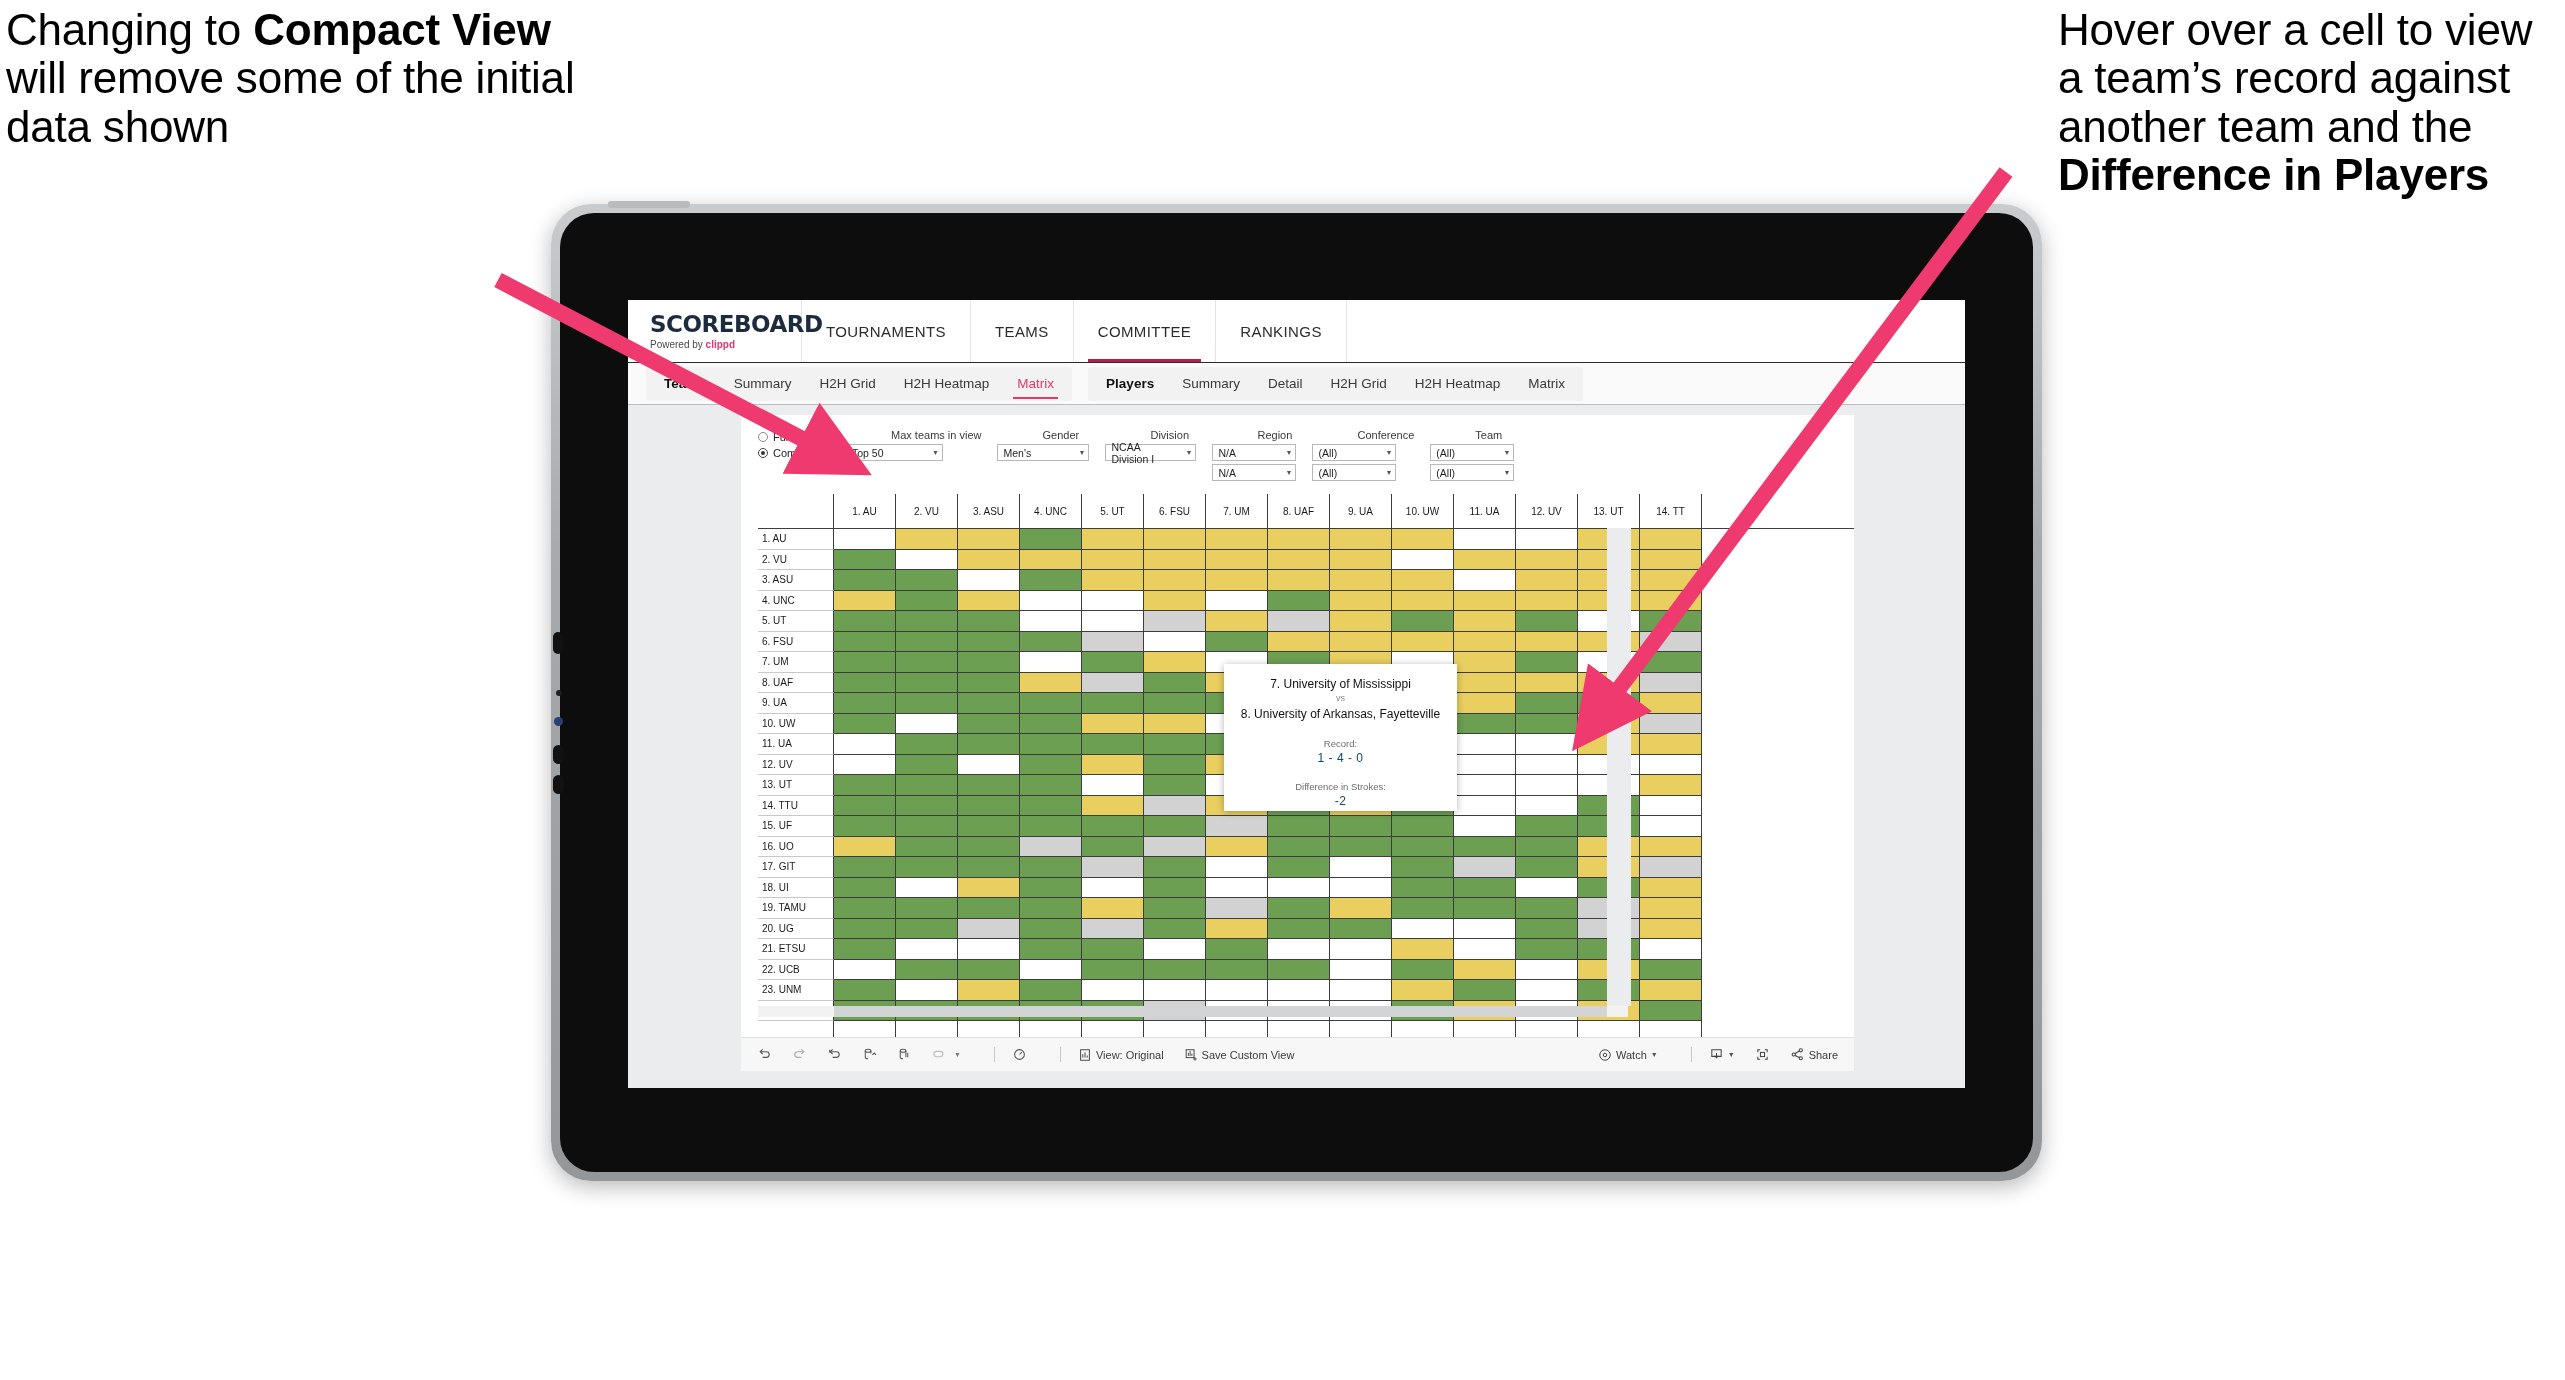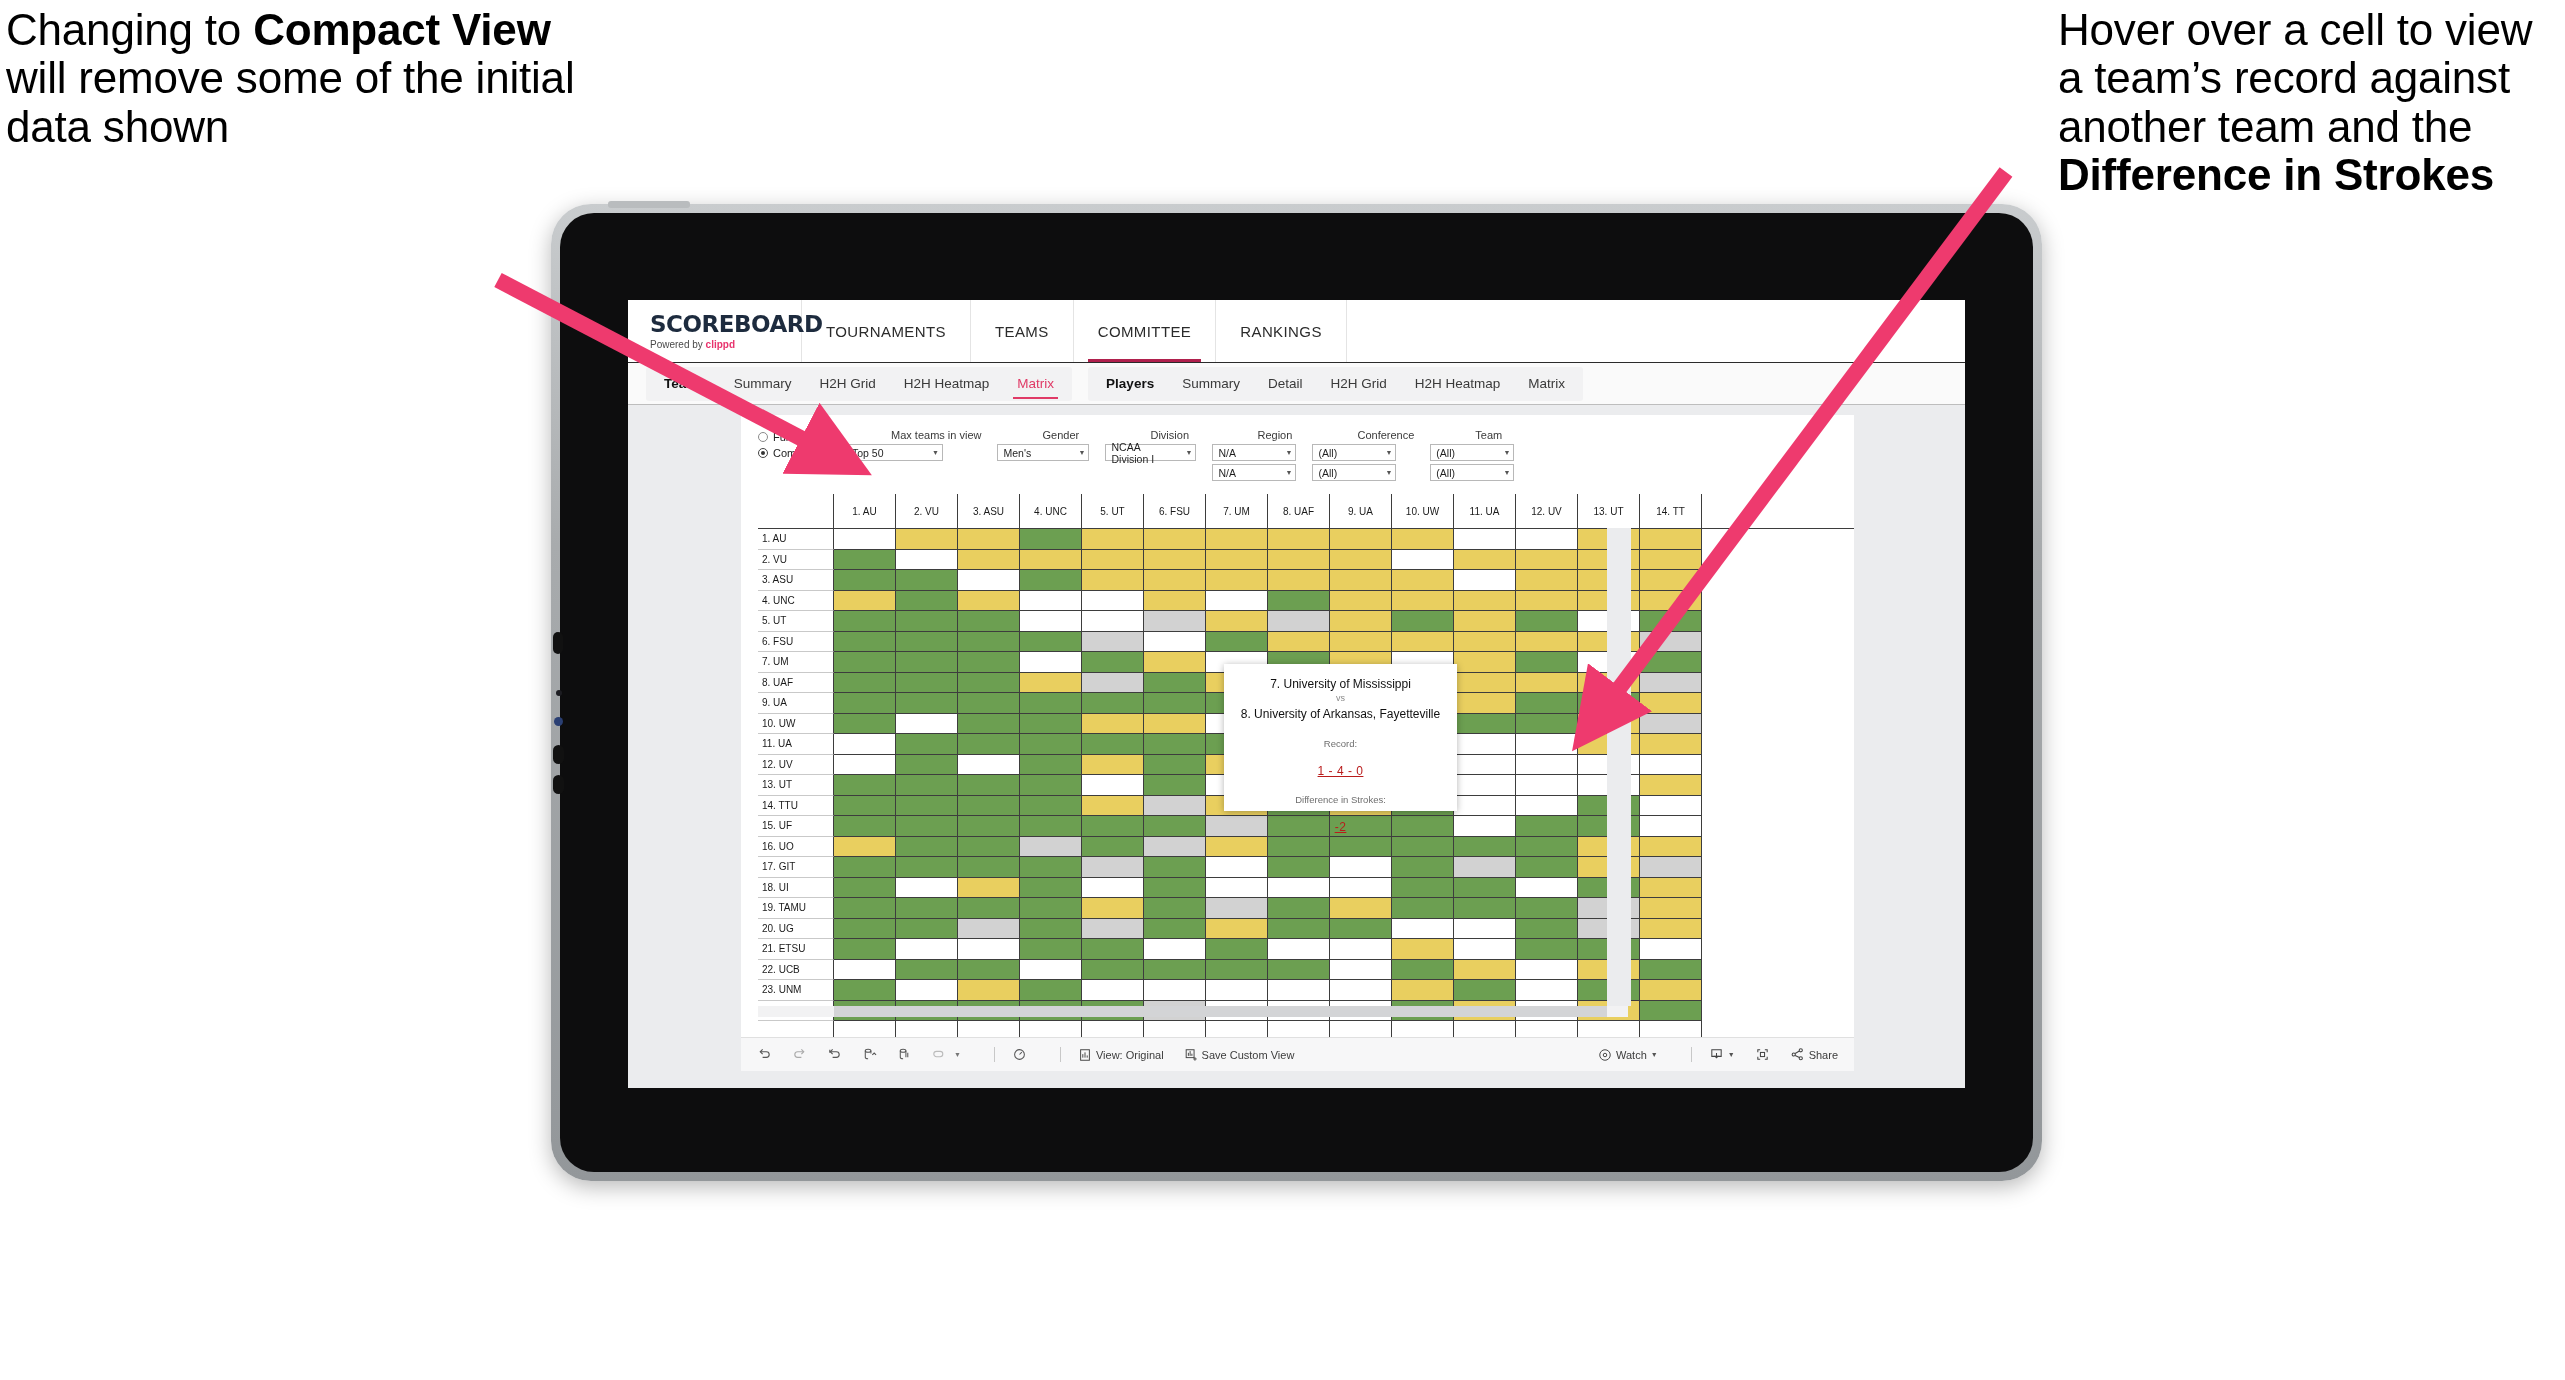--- a/index.html
+++ b/index.html
@@ -166,21 +166,21 @@
 
   
   .tooltip {
     position: absolute; left: 483px; top: 249px; width: 233px; height: 147px;
     background:#fff; box-shadow: 0 1px 7px rgba(0,0,0,.30);
     text-align:center; padding-top: 12px; z-index: 8;
   }
   .tt-team { font-size: 12px; color:#111; line-height: 1.35; }
   .tt-vs { font-size: 9px; color:#8a8a8a; line-height: 1.5; }
   .tt-lbl { font-size: 9.5px; color:#6e6e6e; margin-top: 16px;}
-  .tt-val { font-size: 12px; color:#b91c1c; margin-top: 15px; letter-spacing: .5px; text-decoration: underline;}
+  .tt-val { font-size: 12px; color:#0c4a6e; margin-top: 2px; letter-spacing: .5px;}
 
   
   .botbar {
     position:absolute; left:113px; top:632px; width:1113px; height:34px;
     background:#f7f7f8; border-top:1px solid #e0e0e0;
     display:flex; align-items:center; padding-left:16px; gap:4px;
     font-size: 11px; color:#3c3c3c;
   }
   .bb { display:flex; align-items:center; gap:4px; margin-right:16px; cursor:pointer;}
   .bb svg { display:block; }
@@ -190,21 +190,21 @@
 </head>
 <body>
 
 <div id="stage">
 
   <div class="callout" id="callout-left">
     <span>Changing to </span><b>Compact View</b><span> will remove some of the initial data shown</span>
   </div>
 
   <div class="callout" id="callout-right">
-    <span>Hover over a cell to view a team’s record against another team and the </span><b>Difference in Strokes</b>
+    <span>Hover over a cell to view a team’s record against another team and the </span><b>Difference in Players</b>
   </div>
 
   <div style="position:absolute;left:551px;top:204px;width:1491px;height:977px;">
     <div class="tab-outer"></div>
     <div class="tab-body"></div>
     <div class="tab-screen">
 
       <div class="app">
 
         <div class="topnav">

